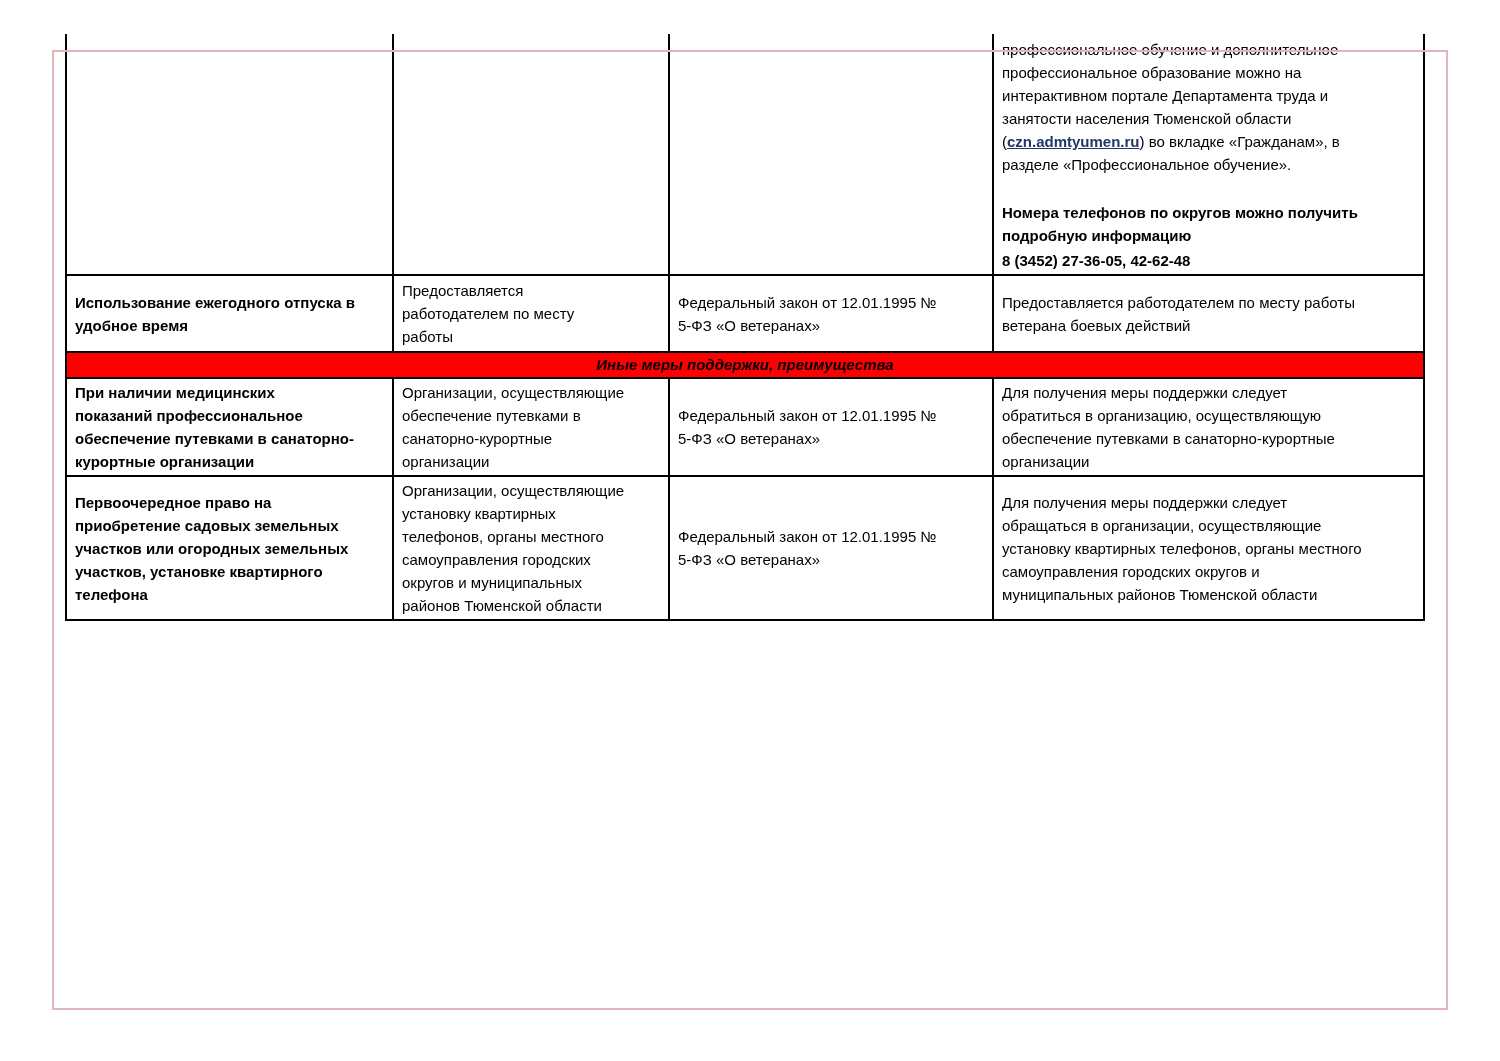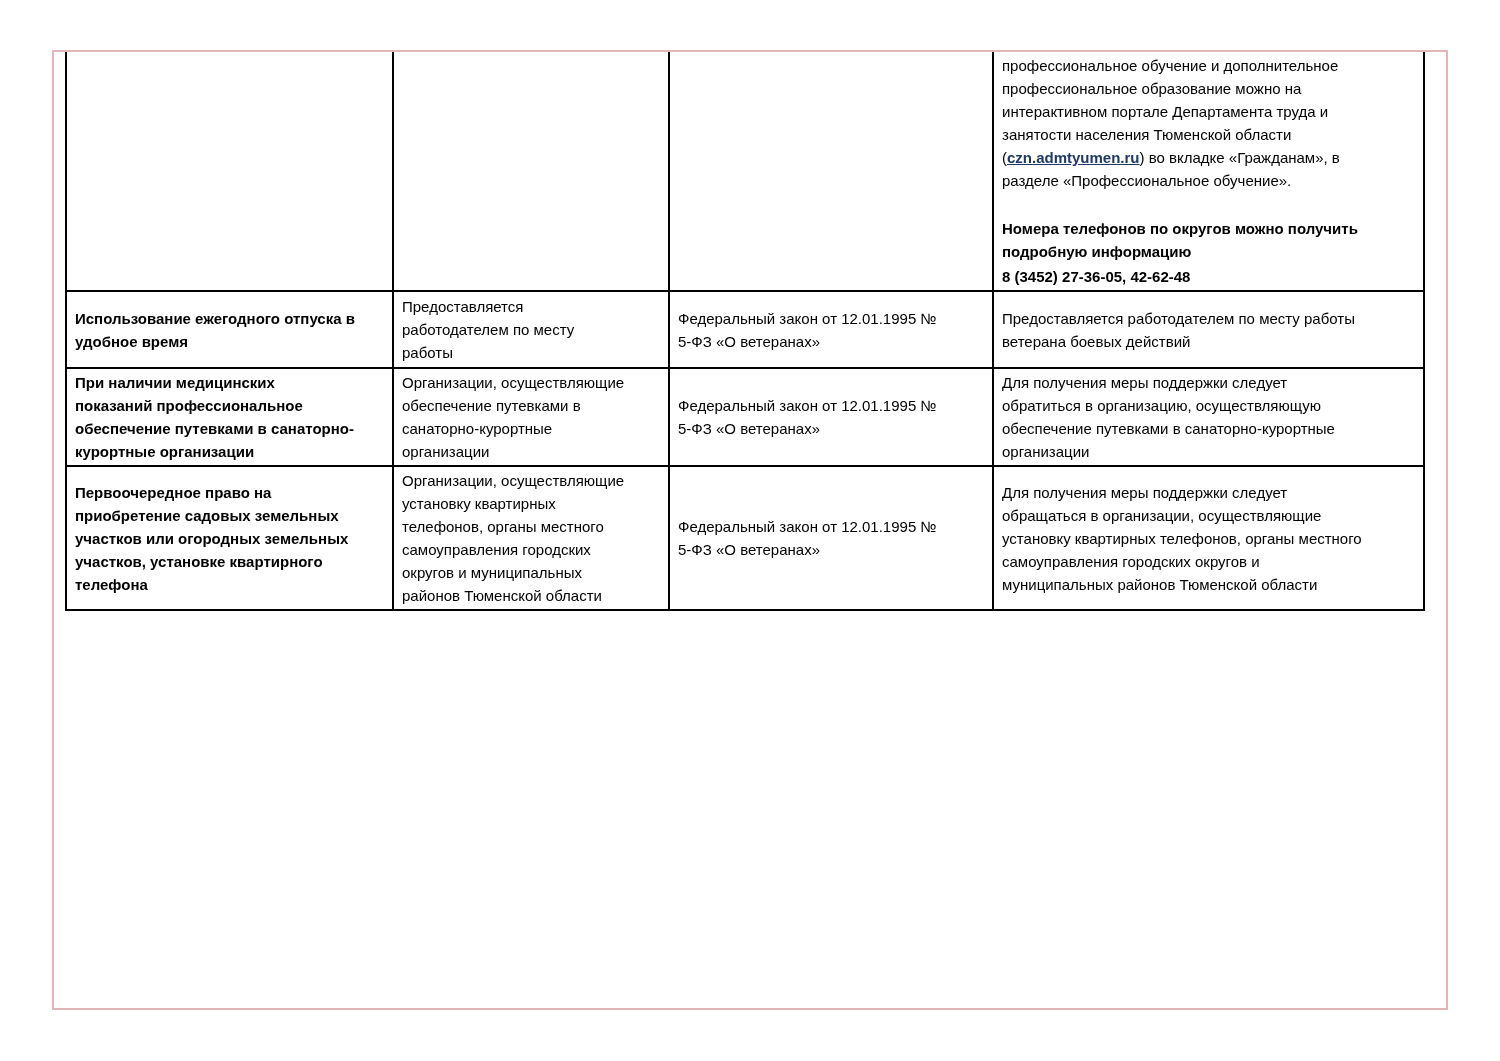--- a/index.html
+++ b/index.html
@@ -19,21 +19,21 @@
     top: 50px;
     width: 1392px;
     height: 956px;
     border: 2px solid #e2b5b8;
     pointer-events: none;
     z-index: 3;
   }
   table.benefits {
     position: absolute;
     left: 65px;
-    top: 50px;
+    top: 34px;
     width: 1358px;
     border-collapse: collapse;
     table-layout: fixed;
     z-index: 2;
     font-size: 15px;
     line-height: 23px;
   }
   table.benefits td {
     border: 2px solid #000000;
     vertical-align: middle;
@@ -107,20 +107,23 @@
 удобное время</span></td>
       <td><span class="cell-text">Предоставляется
 работодателем по месту
 работы</span></td>
       <td><span class="cell-text">Федеральный закон от 12.01.1995 №
 5-ФЗ «О ветеранах»</span></td>
       <td><span class="cell-text">Предоставляется работодателем по месту работы
 ветерана боевых действий</span></td>
     </tr>
 
+    <tr class="section-banner-row">
+      <td colspan="4">Иные меры поддержки, преимущества</td>
+    </tr>
 
     <tr class="row-b">
       <td class="col-measure"><span class="cell-text">При наличии медицинских
 показаний профессиональное
 обеспечение путевками в санаторно-
 курортные организации</span></td>
       <td><span class="cell-text">Организации, осуществляющие
 обеспечение путевками в
 санаторно-курортные
 организации</span></td>

